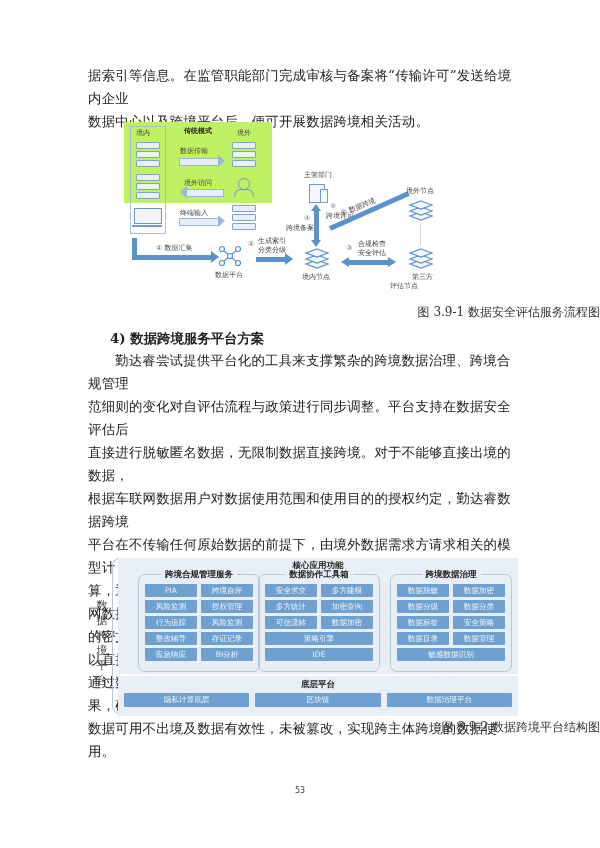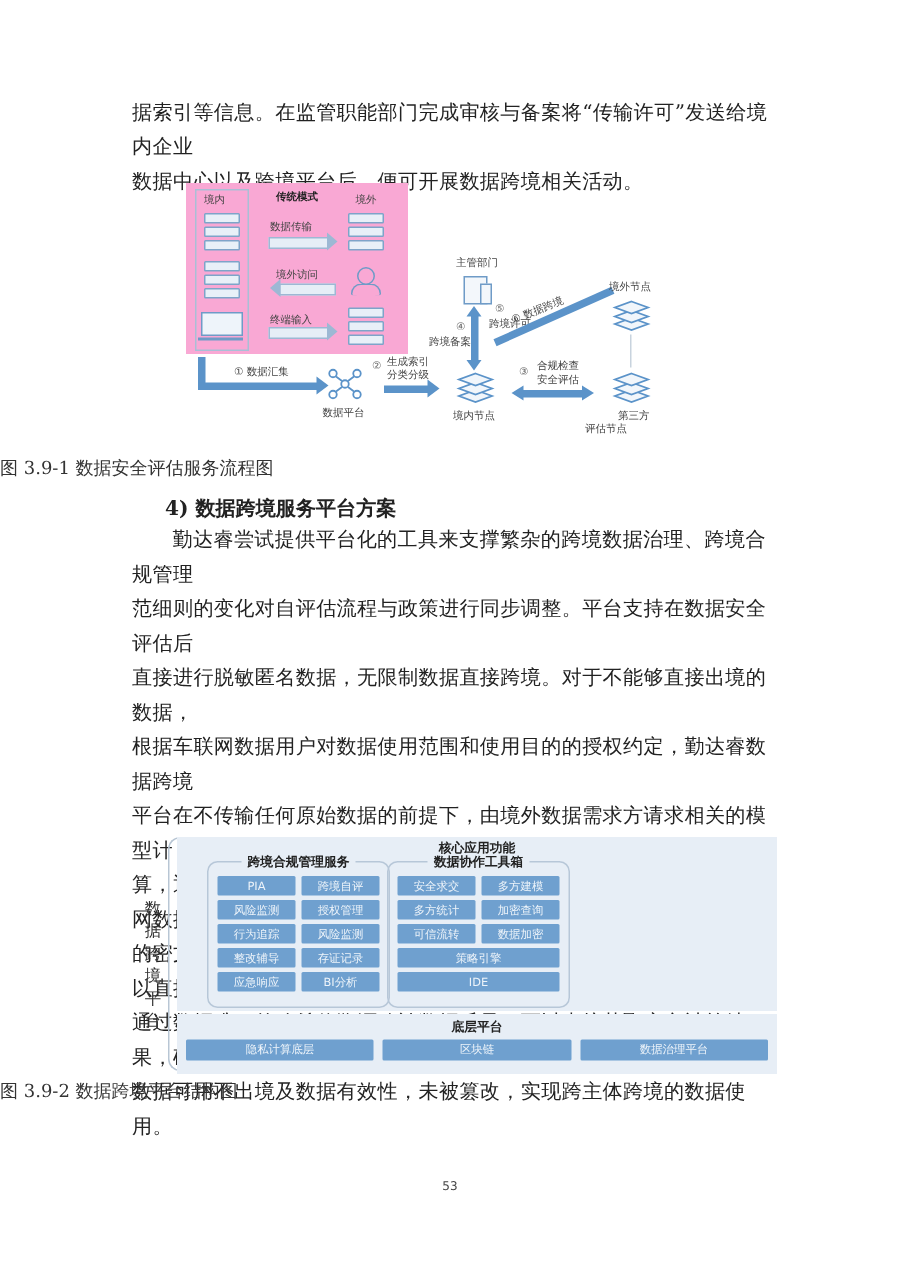--- a/index.html
+++ b/index.html
@@ -1,26 +1,26 @@
 <!DOCTYPE html>
 <html><head>
 <meta charset="utf-8">
 <style>
   html, body { margin: 0; padding: 0; background: #ffffff; }
   body { width: 600px; height: 848px; position: relative; overflow: hidden;
          font-family: "DejaVu Serif", "Liberation Serif", serif; color: #222; }
   .para { position: absolute; left: 88px; width: 432px; font-size: 13.4px; line-height: 23px; letter-spacing: 0.25px; }
   .para p { margin: 0; }
   .indent { text-indent: 27px; }
-  .caption { position: absolute; width: 600px; text-align: left; font-size: 12px; color: #333; left: 0; }
+  .caption { position: absolute; width: 600px; text-align: right; font-size: 12px; color: #333; left: 0; }
   .heading { position: absolute; left: 110px; font-size: 13.4px; }
 
   
   .fig1 { position: absolute; left: 118px; top: 122px; width: 340px; height: 170px; font-family: "DejaVu Sans", sans-serif; }
-  .trad { position: absolute; left: 6px; top: 0; width: 148px; height: 114px; background: #f9a8d4; }
+  .trad { position: absolute; left: 6px; top: 0; width: 148px; height: 81px; background: #bef264; }
   .trad .col-in { position: absolute; left: 6px; top: 4px; width: 34px; height: 106px; border: 1px solid #a9bfd6; }
   .lbl { position: absolute; font-size: 7px; color: #444; white-space: nowrap; }
   .lbl.b { font-weight: bold; color: #222; }
   .srv { position: absolute; width: 22px; height: 5px; border: 1px solid #7ea4c9; border-radius: 1px; background: #e8f0f8; }
   .arrowR { position: absolute; height: 6px; background: #e6eef7; border: 1px solid #9db8d4; }
   .arrowR::after { content: ""; position: absolute; right: -7px; top: -4px; border-left: 7px solid #9db8d4; border-top: 6px solid transparent; border-bottom: 6px solid transparent; }
   .arrowL { position: absolute; height: 6px; background: #e6eef7; border: 1px solid #9db8d4; }
   .arrowL::before { content: ""; position: absolute; left: -7px; top: -4px; border-right: 7px solid #9db8d4; border-top: 6px solid transparent; border-bottom: 6px solid transparent; }
   .solidArr { position: absolute; background: #5b93c9; height: 5px; }
   .solidArr.r::after { content: ""; position: absolute; right: -7px; top: -4px; border-left: 8px solid #5b93c9; border-top: 6px solid transparent; border-bottom: 6px solid transparent; }
@@ -194,20 +194,34 @@
         <div class="chip">安全求交</div>
         <div class="chip">多方建模</div>
         <div class="chip">多方统计</div>
         <div class="chip">加密查询</div>
         <div class="chip">可信流转</div>
         <div class="chip">数据加密</div>
         <div class="chip wide">策略引擎</div>
         <div class="chip wide">IDE</div>
       </div>
     </div>
+    <div class="group" style="left:272px;">
+      <div class="gtitle"><span>跨境数据治理</span></div>
+      <div class="chips">
+        <div class="chip">数据脱敏</div>
+        <div class="chip">数据加密</div>
+        <div class="chip">数据分级</div>
+        <div class="chip">数据分类</div>
+        <div class="chip">数据标签</div>
+        <div class="chip">安全策略</div>
+        <div class="chip">数据目录</div>
+        <div class="chip">数据管理</div>
+        <div class="chip wide">敏感数据识别</div>
+      </div>
+    </div>
   </div>
   <div class="base">
     <div class="sect-title" style="top:3px;">底层平台</div>
     <div class="base-chips">
       <div class="chip">隐私计算底层</div>
       <div class="chip">区块链</div>
       <div class="chip">数据治理平台</div>
     </div>
   </div>
 </div>

